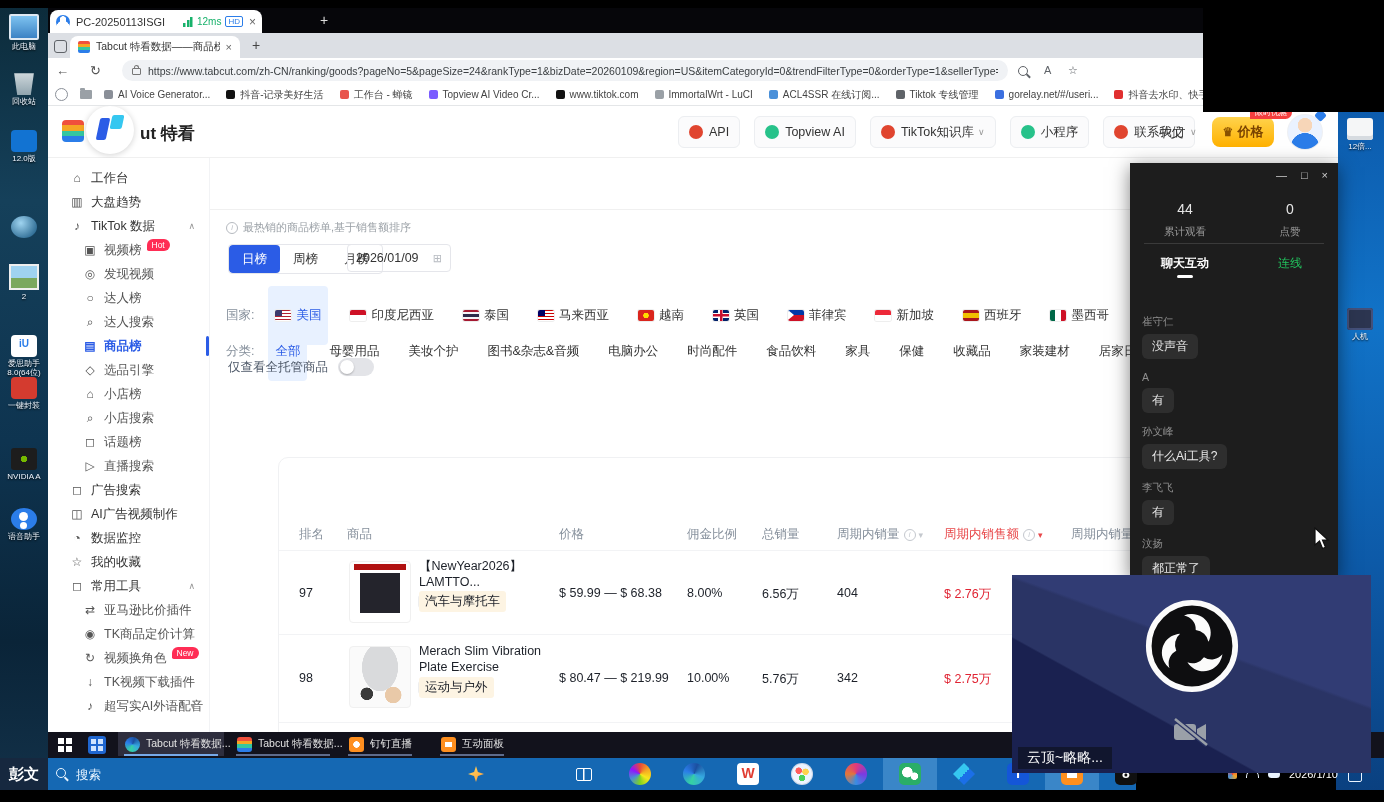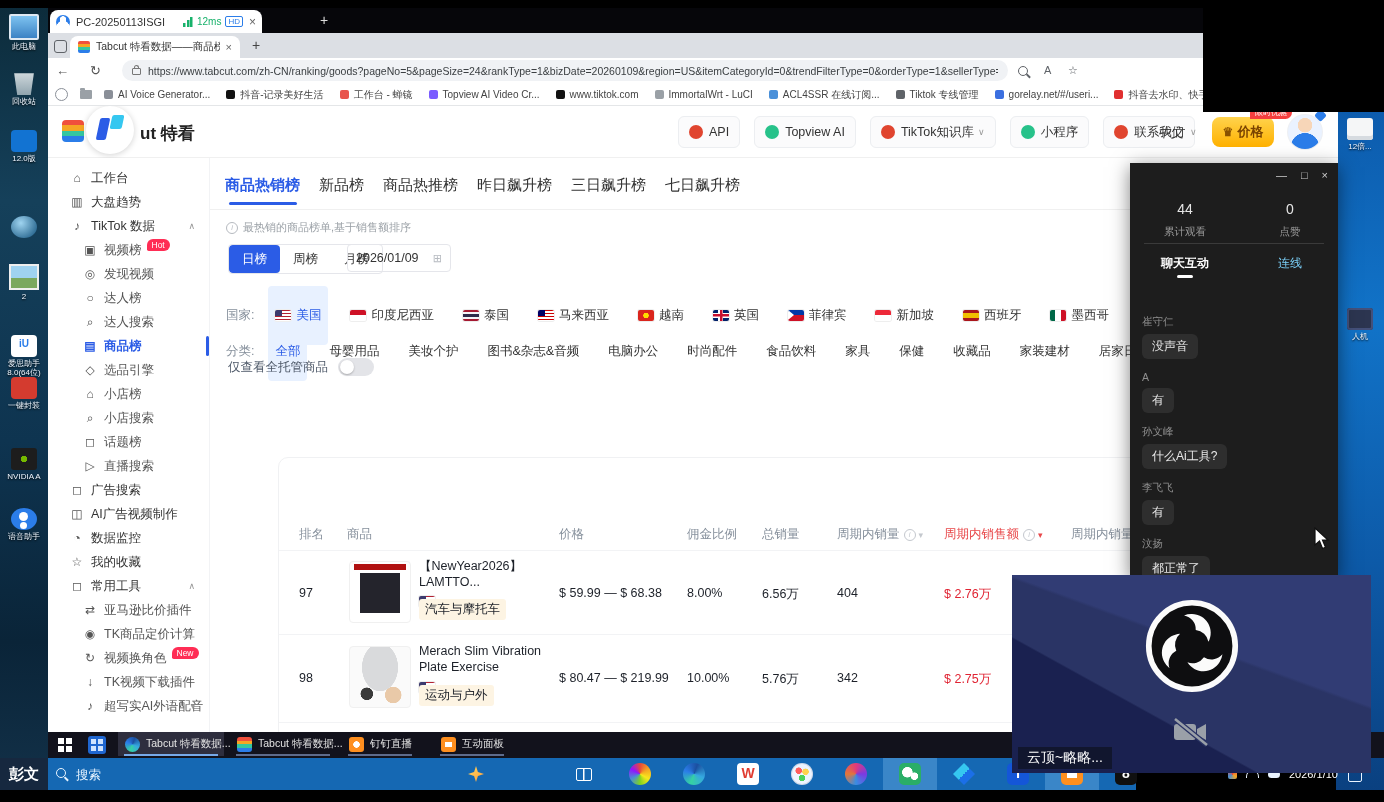--- a/index.html
+++ b/index.html
@@ -169,36 +169,36 @@
   #tbody .t-row:nth-of-type(2){height:87px;}
   #tbody .t-row:nth-of-type(3){height:26px;border-bottom:none;}
   .t-row span{position:absolute;font-size:12.5px;color:#1d2129;white-space:nowrap;}
   .c-rank{left:20px;top:36px;}
   .c-img{position:absolute;left:70px;top:11px;width:62px;height:62px;border-radius:4px;border:1px solid #f0f0f0;box-sizing:border-box;}
   .img-a{background:linear-gradient(#b11212,#b11212) 50% 2px/52px 6px no-repeat,linear-gradient(#24242c,#24242c) 50% 55%/40px 40px no-repeat,radial-gradient(circle at 32% 38%,#e02f2f 0 4px,transparent 4.5px),linear-gradient(#888,#888) 70% 82%/16px 2px no-repeat,#fff;}
   .img-b{background:radial-gradient(ellipse at 50% 34%,#d9dadc 0 42%,transparent 43%),radial-gradient(circle at 28% 78%,#3a3a3a 0 6px,transparent 6.5px),radial-gradient(circle at 72% 80%,#e9c9a8 0 8px,transparent 8.5px),#fafafa;}
   .c-prod{position:absolute;left:140px;top:8px;width:132px;}
   .p-title{font-size:12.5px;color:#1d2129;line-height:1.3;max-height:34px;overflow:hidden;}
   .c-prod .flag{margin-top:5px;}
-  .p-tag{display:inline-block;font-size:10.5px;color:#d48806;background:#fdf4e3;border-radius:3px;padding:2px 6px;margin-top:8px;}
+  .p-tag{display:inline-block;font-size:10.5px;color:#d48806;background:#fdf4e3;border-radius:3px;padding:2px 6px;}
   .p-tag:empty{display:none;}
   .c-price{left:280px;top:36px;}
   .c-comm{left:408px;top:36px;}
   .c-total{left:483px;top:36px;}
   .c-period{left:558px;top:36px;}
   .c-amount{left:665px;top:36px;color:#e02433 !important;}
   .c-growth{left:792px;top:36px;}
   
   #chat{left:1130px;top:163px;width:208px;height:415px;background:#1d1d1d;box-shadow:0 4px 18px rgba(0,0,0,.5);}
   .chat-controls{position:absolute;right:10px;top:6px;display:flex;gap:14px;font-size:11px;color:#cfcfcf;}
   .chat-stat{position:absolute;top:38px;width:90px;text-align:center;}
   .chat-stat .v{font-size:14px;color:#e6e6e6;}
   .chat-stat .l{font-size:10.5px;color:#9a9a9a;margin-top:8px;}
   .chat-divider{position:absolute;left:14px;top:80px;width:180px;height:1px;background:#3a3a3a;}
-  .chat-tab{position:absolute;top:92px;width:90px;text-align:center;font-size:12px;color:#7dd3fc;}
+  .chat-tab{position:absolute;top:92px;width:90px;text-align:center;font-size:12px;color:#22c55e;}
   .chat-tab[data-active="true"]{color:#fff;font-weight:bold;}
   .chat-tab[data-active="true"]::after{content:"";position:absolute;left:37px;top:20px;width:16px;height:3px;background:#fff;border-radius:2px;}
   #chat-msgs{position:absolute;left:12px;top:140px;width:184px;}
   .msg-name{font-size:10.5px;color:#8f8f8f;margin-top:12px;}
   .msg-bubble{display:inline-block;background:#2e2e2e;border-radius:6px;padding:4px 10px;font-size:12px;color:#e8e8e8;margin-top:5px;}
   
   #obs{left:1012px;top:575px;width:359px;height:198px;background:#2a3465;overflow:hidden;}
   #obs::before{content:"";position:absolute;left:0;top:0;width:100%;height:100%;background:linear-gradient(200deg,#313c74 0 40%,transparent 41%);}
   #obs::after{content:"";position:absolute;left:0;top:0;width:100%;height:100%;background:linear-gradient(to top right,#1a2150 0 34%,transparent 34.5%);}
   .obs-logo{position:absolute;left:133px;top:24px;width:94px;height:94px;z-index:2;}
@@ -602,34 +602,20 @@
 
         <div class="side-item" data-child="true">
           <span class="side-icon">♪</span>
           <span class="side-label">超写实AI外语配音</span>
 
           <span class="side-chevron">▾</span>
         </div>
       </div>
 
     <div id="content">
-      <div id="main-tabs">
-
-          <span class="mtab" data-active="true">商品热销榜</span>
-
-          <span class="mtab">新品榜</span>
-
-          <span class="mtab">商品热推榜</span>
-
-          <span class="mtab">昨日飙升榜</span>
-
-          <span class="mtab">三日飙升榜</span>
-
-          <span class="mtab">七日飙升榜</span>
-        </div>
       <div class="tabs-divider"></div>
 
       <div class="note">
         <span class="info-circ">i</span>
         <span>最热销的商品榜单,基于销售额排序</span>
       </div>
 
       <div id="period">
 
           <span class="p-opt" data-active="true">日榜</span>

